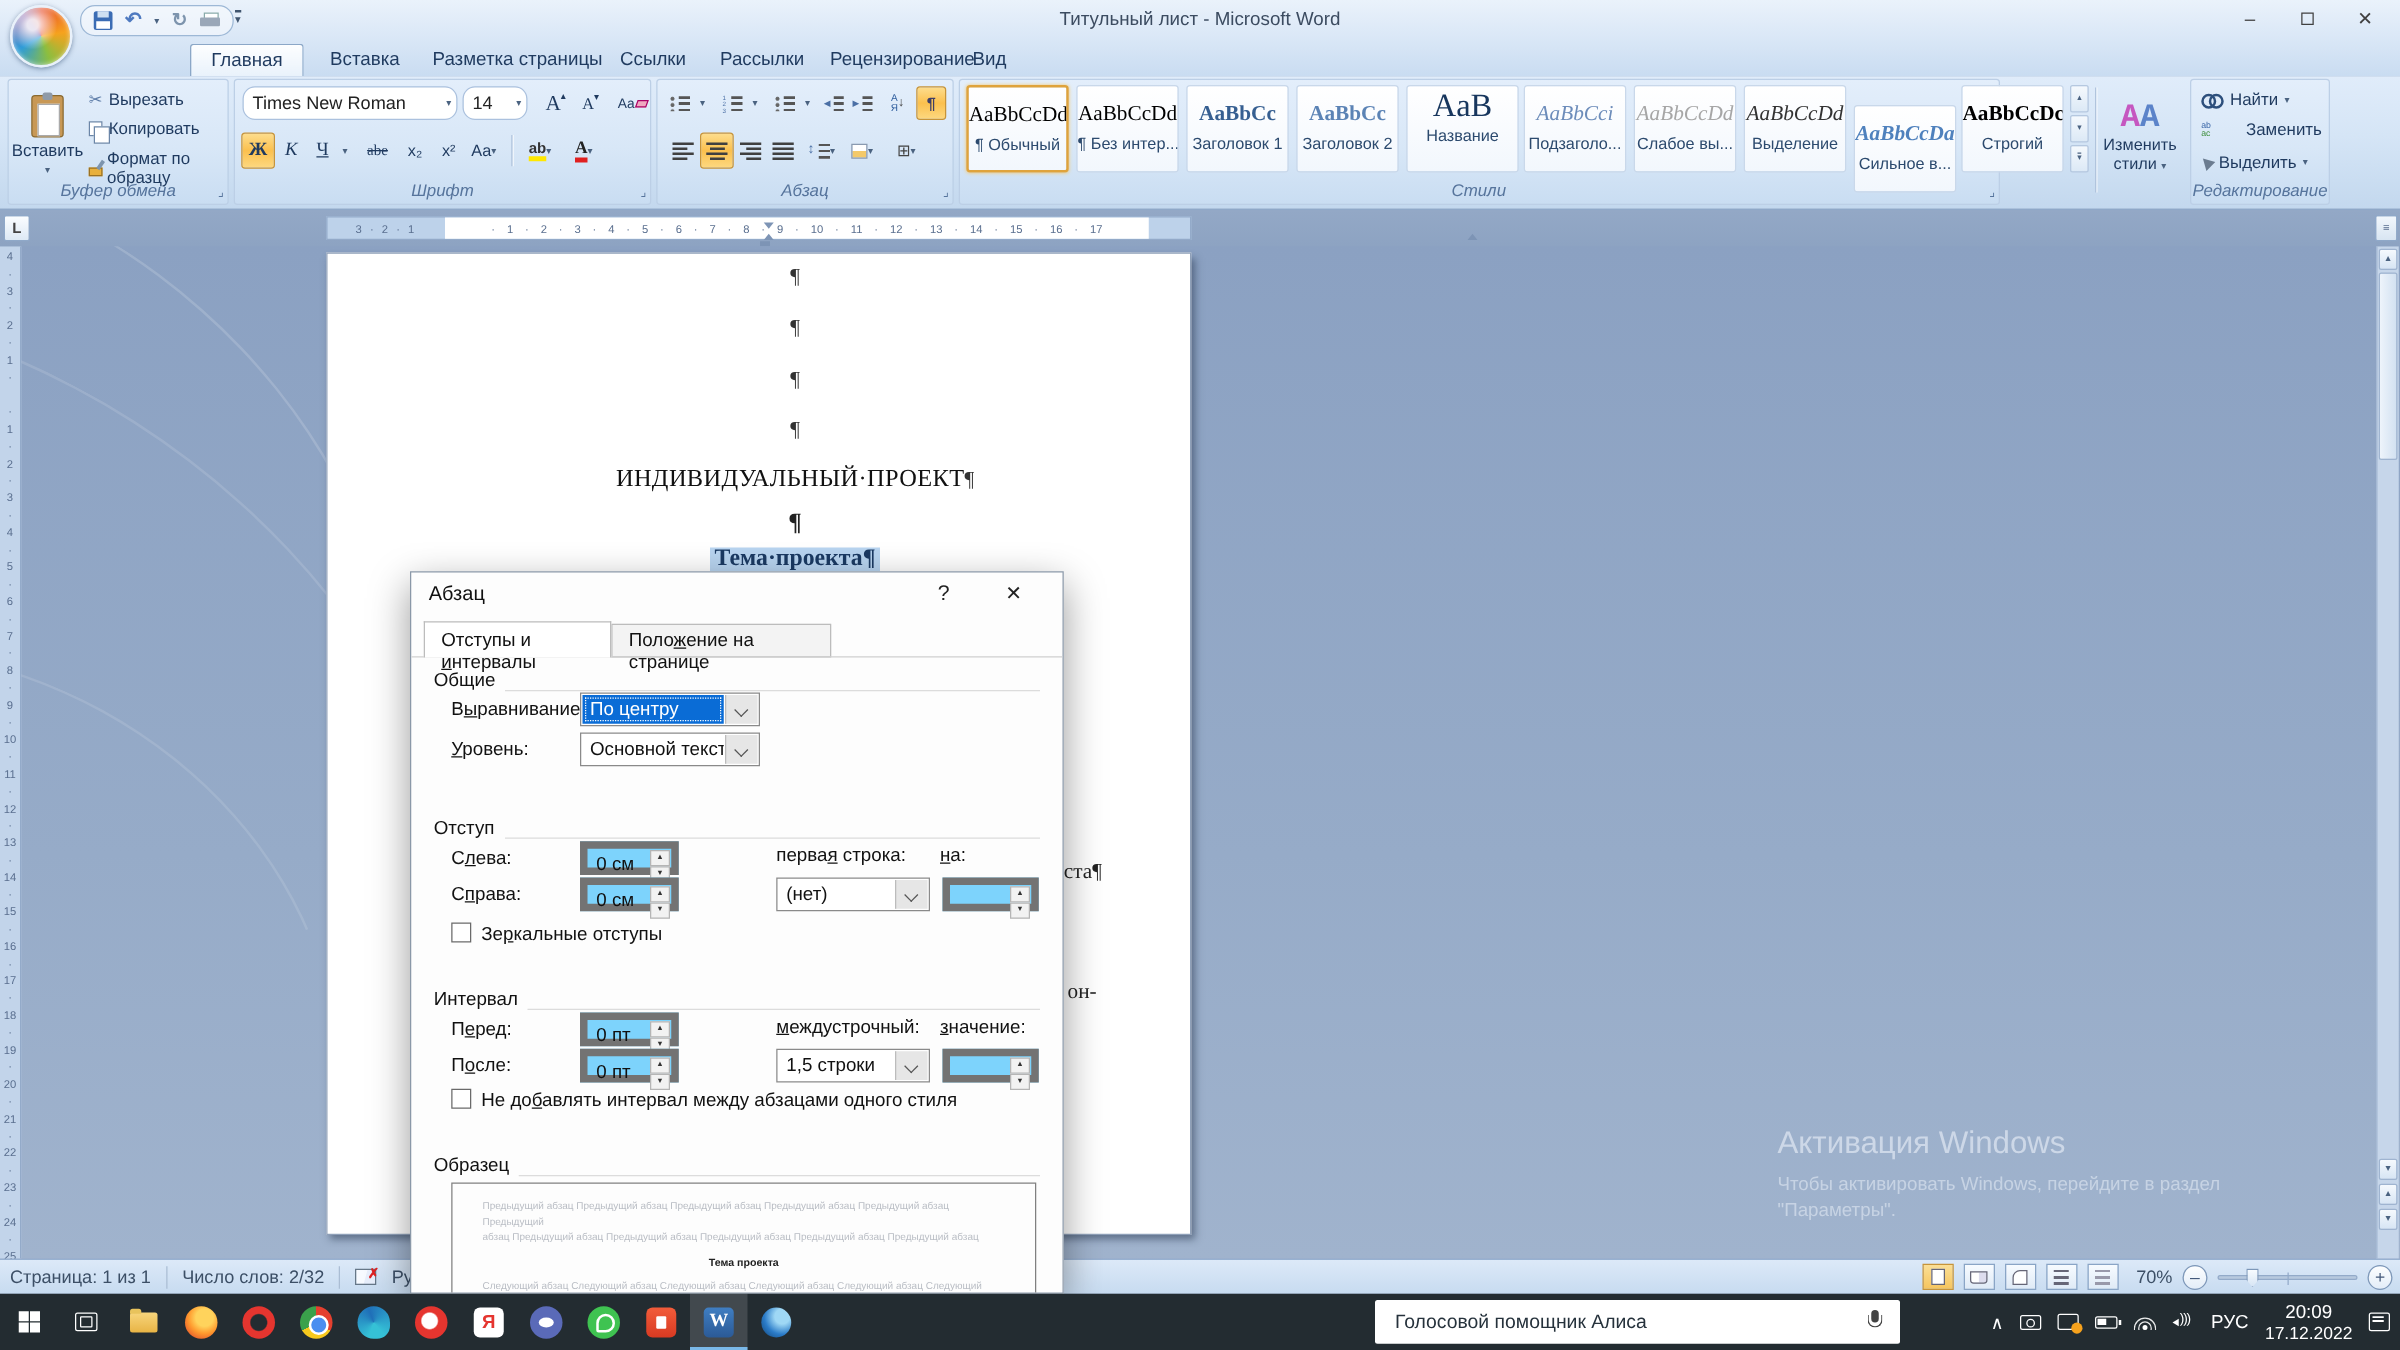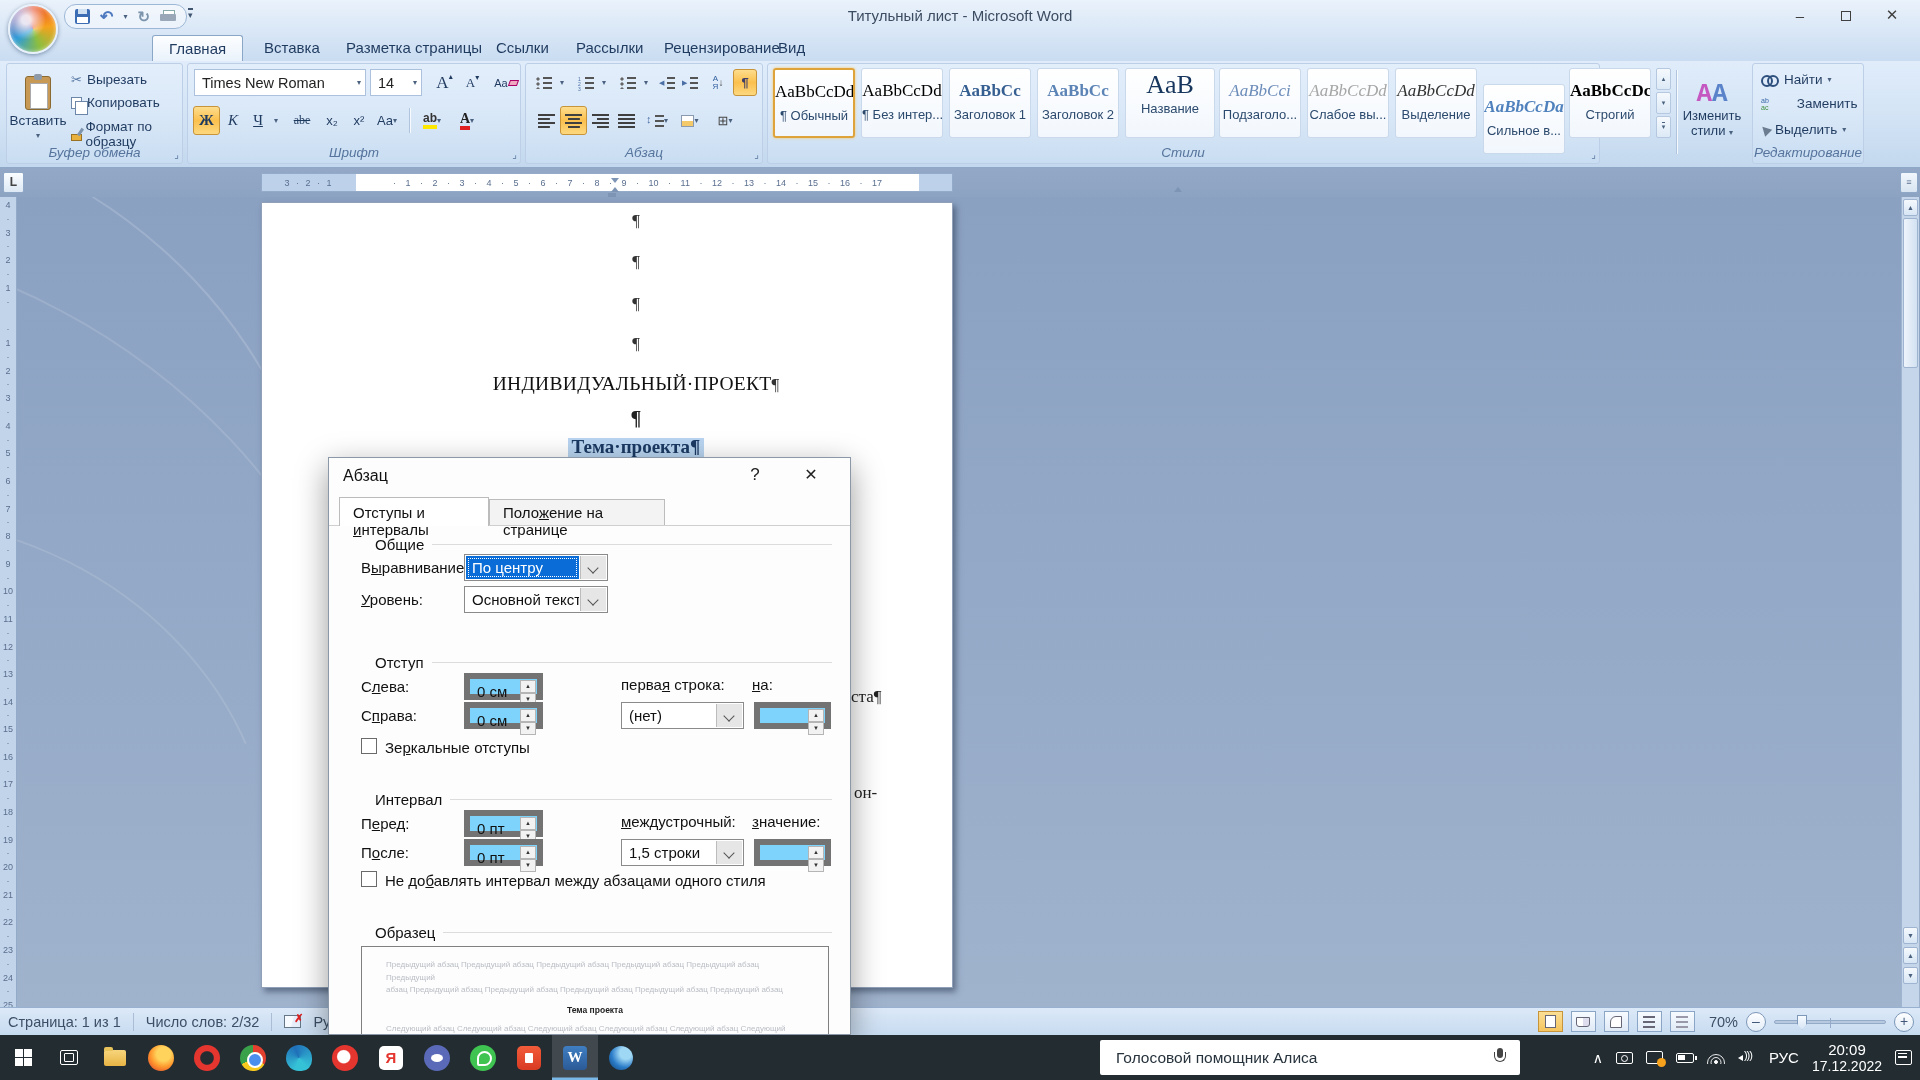--- a/index.html
+++ b/index.html
@@ -40,21 +40,21 @@
   #ribbon { position:absolute; left:0; top:61px; width:1920px; height:107px;
     background:linear-gradient(#e0ecfa, #d5e5f6 45%, #c3d8ee); border-bottom:1px solid #8fa8c8; }
   .grp { position:absolute; top:2px; height:101px; border:1px solid #bccfe6; border-radius:3px;
     background:linear-gradient(#e3eefb, #d8e7f7 55%, #c9ddf2); }
   .glabel { position:absolute; bottom:3px; font-size:13.5px; color:#56749c; text-align:center; left:0; right:0;font-style:italic; }
   .launch { position:absolute; right:3px; bottom:3px; font-size:10px; color:#56749c; line-height:10px; }
   .rbtn { position:absolute; display:flex; align-items:center; justify-content:center;
     border:1px solid transparent; border-radius:3px; color:#1f3a5f; }
   .rbtn.toggled { background:linear-gradient(#fddd8d, #fbc04e 50%, #fdd87f); border-color:#c79439; }
   .smallrow { position:absolute; display:flex; align-items:center; gap:5px; font-size:13.5px; color:#1f3a5f; }
-  .combo { position:absolute; background:#fff; border:1px solid #abc1de; border-radius:0;
+  .combo { position:absolute; background:#fff; border:1px solid #abc1de; border-radius:10px;
     font-size:14.5px; color:#222; display:flex; align-items:center; padding:0 4px 0 7px; justify-content:space-between; }
   .cmbarr { font-size:8px; color:#4a6280; margin-left:6px; }
   .clipicon { width:26px; height:34px; background:#c89855; border:1px solid #8a6a30; border-radius:3px; position:relative; }
   .clipicon::before { content:""; position:absolute; left:4px; top:6px; width:16px; height:24px; background:#fff; border:1px solid #aaa; }
   .clipicon::after { content:""; position:absolute; left:8px; top:-3px; width:8px; height:6px; background:#8f9aa8; border-radius:2px; }
   .scis { font-size:13px; color:#5a7aa6; }
   .copyic { width:11px; height:12px; border:1px solid #6b86a8; background:#fff; position:relative; }
   .copyic::after { content:""; position:absolute; left:3px; top:3px; width:11px; height:12px; border:1px solid #6b86a8; background:#fff; }
   .brushic { width:12px; height:12px; position:relative; }
   .brushic::before { content:""; position:absolute; left:0; top:6px; width:9px; height:5px; background:#e8b03c; border:1px solid #9a7224; }
@@ -158,21 +158,21 @@
 
   
   #dialog { position:absolute; left:328px; top:457px; width:523px; height:578px; background:#fdfdfd;
     border:1px solid #8a98a8; box-shadow:0 10px 30px rgba(0,0,0,.4); z-index:60; overflow:hidden; font-size:15px; color:#111; }
   #dlg-title { position:absolute; left:14px; top:9px; font-size:16px; }
   #dlg-help { position:absolute; left:412px; top:7px; width:28px; text-align:center; font-size:17px; color:#222; }
   #dlg-close { position:absolute; left:466px; top:7px; width:32px; text-align:center; font-size:16px; color:#222; }
   .dtab { position:absolute; top:41px; height:27px; padding:4px 13px 0; border:1px solid #bcbcbc; background:#f3f3f3; }
   .dtab.active { background:#fff; height:29px; top:39px; border-bottom:none; z-index:3; padding-top:6px; }
   #tabline { position:absolute; left:0; right:0; top:67px; border-top:1px solid #cfcfcf; }
-  .leg { position:absolute; left:18px; right:18px; display:flex; align-items:center;margin-left:28px; }
+  .leg { position:absolute; left:18px; right:18px; display:flex; align-items:flex-end; }
   .leg .lt { white-space:nowrap; }
   .leg .ln { flex:1; height:1px; background:#dcdcdc; margin-left:8px; }
   .dlabel { position:absolute; white-space:nowrap; }
   .dcombo { position:absolute; height:27px; background:#fff; border:1px solid #8a8a8a; }
   .dcombo .val { position:absolute; left:1px; top:1px; bottom:1px; right:28px; padding:3px 0 0 6px; white-space:nowrap; overflow:hidden; }
   .dcombo .arr { position:absolute; right:1px; top:1px; bottom:1px; width:26px; background:#e6e6e6; border-left:1px solid #bcbcbc; }
   .dcombo .arr::after { content:""; position:absolute; left:8px; top:8px; width:7px; height:7px;
     border-right:1.6px solid #555; border-bottom:1.6px solid #555; transform:rotate(45deg); }
   .dcombo.sel .val { background:#0a6cd6; color:#fff; outline:1px dotted #fff; outline-offset:-3px; }
   .dspin { position:absolute; height:27px; background:#7dd3fc; border:6px solid #737373; }
@@ -611,20 +611,25 @@
   </div>
 
   <div id="vscroll">
     <div class="scr" style="top:2px; height:17px; line-height:16px;">▲</div>
     <div class="scr" style="top:21px; height:150px; background:linear-gradient(90deg,#eef4fb,#d2e1f1);"></div>
     <div class="scr" style="top:730px; height:17px; line-height:16px;">▼</div>
     <div class="scr" style="top:750px; height:17px; line-height:16px;">▲<br></div>
     <div class="scr" style="top:770px; height:17px; line-height:16px;">▼</div>
   </div>
 
+  <div id="watermark">
+    <div class="w1">Активация Windows</div>
+    <div class="w2">Чтобы активировать Windows, перейдите в раздел</div>
+    <div class="w3">"Параметры".</div>
+  </div>
 </div>
 
 <div id="dialog">
   <div id="dlg-title">Абзац</div>
   <div id="dlg-help">?</div>
   <div id="dlg-close">✕</div>
   <div class="dtab active" style="left:10px; width:150px;">Отступы и <u>и</u>нтервалы</div>
   <div class="dtab" style="left:160px; width:176px;">Поло<u>ж</u>ение на странице</div>
   <div id="tabline"></div>
 

